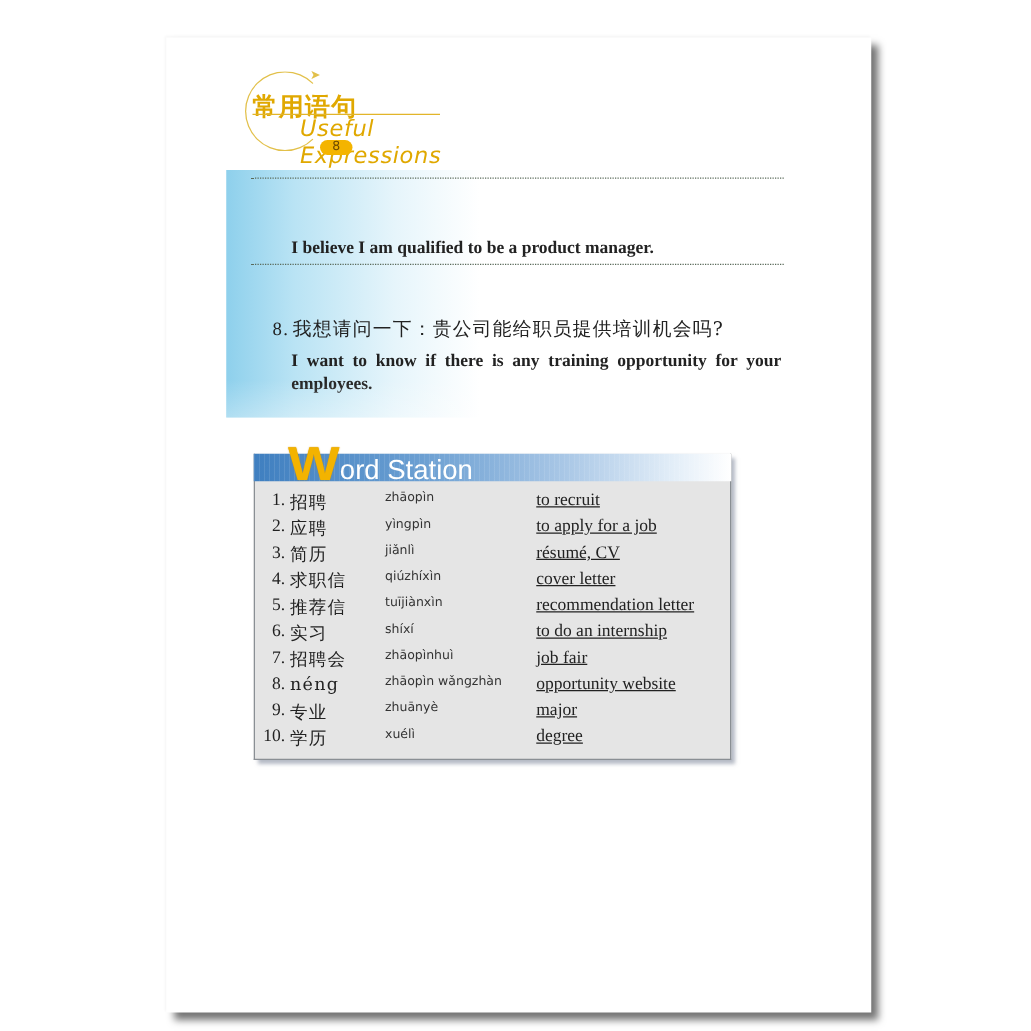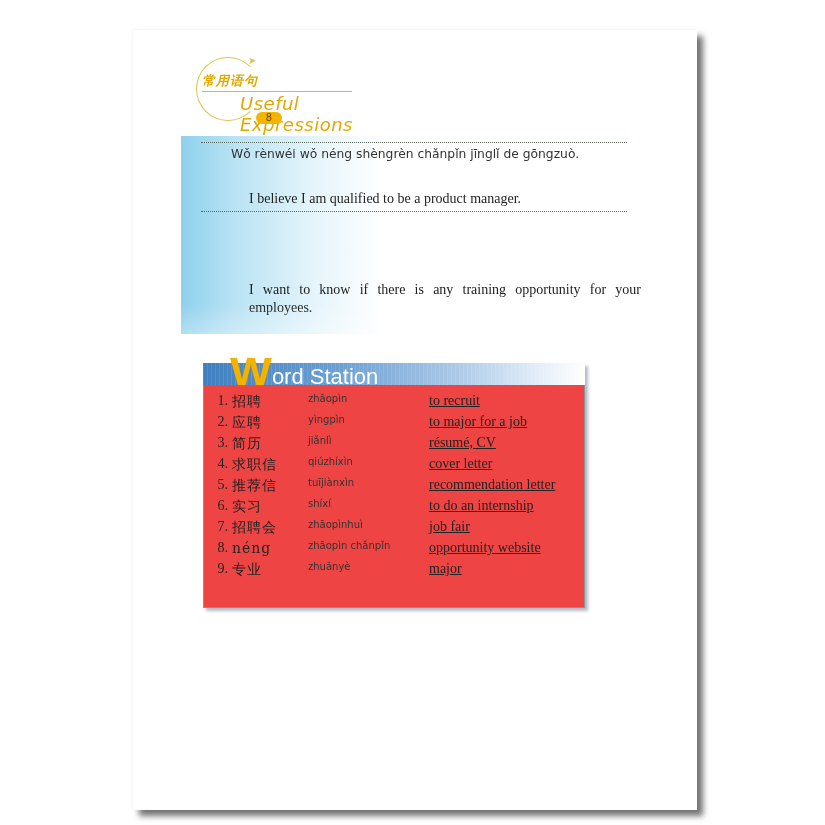--- a/index.html
+++ b/index.html
@@ -14,22 +14,22 @@
     }
     
     .logo { position: absolute; left: 63px; top: 25px; width: 190px; height: 70px; }
     .logo-arc {
       position: absolute; left: 0; top: 2px; width: 62px; height: 62px;
       border: 1px solid #e2c04a; border-radius: 50%;
       border-right-color: transparent; border-bottom-color: #e2c04a;
     }
     .logo-arrow { position: absolute; left: 52px; top: 0px; color: #e2c04a; font-size: 10px; font-family: "DejaVu Sans", sans-serif; }
     .logo-cn {
-      position: absolute; left: 6px; top: 17px; font-size: 13px; color: #e0a800; font-weight: bold;
-      font-family: "DejaVu Sans", sans-serif; letter-spacing: 1px; font-style: italic;
+      position: absolute; left: 6px; top: 17px; font-size: 20px; color: #e0a800; font-weight: bold;
+      font-family: "DejaVu Sans", sans-serif; letter-spacing: 1px; 
     }
     .logo-line { position: absolute; left: 6px; top: 36px; width: 150px; height: 1px; background: #e2b52a; }
     .logo-en {
       position: absolute; left: 44px; top: 38px; font-size: 18px; color: #e0a800;
       font-family: "DejaVu Sans", sans-serif; font-style: italic; letter-spacing: 0.5px;
     }
     .logo-badge {
       position: absolute; left: 60px; top: 57px; width: 26px; height: 12px; border-radius: 7px;
       background: #f4b400; color: #6b4a00; font-size: 10px; line-height: 12px; text-align: center;
       font-family: "DejaVu Sans", sans-serif;
@@ -48,27 +48,27 @@
       position: absolute; left: 50px; font-family: "DejaVu Sans", sans-serif; font-size: 12.3px; color: #333;
       line-height: 17px; width: 392px; text-align: justify;
     }
     .cn {
       position: absolute; left: 37px; font-size: 15px; color: #222;
       font-family: "DejaVu Serif", serif; letter-spacing: 1px;
     }
     .cn .num { font-family: "DejaVu Sans", sans-serif; font-weight: bold; font-size: 14px; margin-right: 3px; }
     .cn .num.plain { font-weight: normal; font-family: "Liberation Serif", serif; font-size: 15px; }
     .en {
-      position: absolute; left: 68px; font-size: 14px; color: #222; line-height: 18px;
-      width: 392px; text-align: justify; font-family: "Liberation Serif", serif;
+      position: absolute; left: 52px; font-size: 14px; color: #222; line-height: 18px;
+      width: 392px; text-align: justify; font-family: "Liberation Serif", serif; font-weight: bold;
     }
     
     .ws {
       position: absolute; left: 70px; top: 333px; width: 380px; height: 244px;
-      background: #ef4444; border: 1px solid #8a8f94; border-top: none;
+      background: #e5e5e5; border: 1px solid #8a8f94; border-top: none;
       box-shadow: 3px 3px 3px rgba(120,130,150,0.55);
     }
     .ws-head {
       position: absolute; left: -1px; top: 0; width: 382px; height: 22px;
       background: repeating-linear-gradient(90deg, rgba(255,255,255,0.10) 0 1px, rgba(255,255,255,0) 1px 4px),
                   linear-gradient(90deg, #3f7fc0 0%, #6b9fd2 35%, #a9c7e6 65%, #e3eef8 88%, #ffffff 100%);
     }
     .ws-title {
       position: absolute; left: 30px; top: -12px; font-family: "Liberation Sans", sans-serif;
       font-size: 22px; color: #fff; white-space: nowrap;
@@ -96,25 +96,27 @@
     <div class="logo-arrow">➤</div>
     <div class="logo-cn">常用语句</div>
     <div class="logo-line"></div>
     <div class="logo-en">Useful Expressions</div>
     <div class="logo-badge">8</div>
   </div>
 
   <div class="expr">
     <div class="dots" style="top:6px;"></div>
 
-    <div class="pinyin" style="top:10px;">Wǒ rènwéi wǒ néng shèngrèn chǎnpǐn jīnglǐ de gōngzuò.</div>
     <div class="en" style="top:54px;">I believe I am qualified to be a product manager.</div>
 
     <div class="dots" style="top:75px;"></div>
 
+    <div class="cn" style="top:118px;">
+      <span class="num plain">8.</span><span>我想请问一下：贵公司能给职员提供培训机会吗?</span>
+    </div>
     <div class="en" style="top:145px;">I want to know if there is any training opportunity for your employees.</div>
     <div class="expr-fade"></div>
   </div>
 
   <div class="ws">
     <div class="ws-head">
       <div class="ws-title">
         <span class="big">W</span><span class="rest">ord Station</span>
       </div>
     </div>
@@ -122,21 +124,21 @@
       <div class="ws-row">
         <span class="c-num">1.</span>
         <span class="c-cn">招聘</span>
         <span class="c-py">zhāopìn</span>
         <span class="c-en">to recruit</span>
       </div>
       <div class="ws-row">
         <span class="c-num">2.</span>
         <span class="c-cn">应聘</span>
         <span class="c-py">yìngpìn</span>
-        <span class="c-en">to major for a job</span>
+        <span class="c-en">to apply for a job</span>
       </div>
       <div class="ws-row">
         <span class="c-num">3.</span>
         <span class="c-cn">简历</span>
         <span class="c-py">jiǎnlì</span>
         <span class="c-en">résumé, CV</span>
       </div>
       <div class="ws-row">
         <span class="c-num">4.</span>
         <span class="c-cn">求职信</span>
@@ -157,25 +159,31 @@
       </div>
       <div class="ws-row">
         <span class="c-num">7.</span>
         <span class="c-cn">招聘会</span>
         <span class="c-py">zhāopìnhuì</span>
         <span class="c-en">job fair</span>
       </div>
       <div class="ws-row">
         <span class="c-num">8.</span>
         <span class="c-cn">néng</span>
-        <span class="c-py">zhāopìn chǎnpǐn</span>
+        <span class="c-py">zhāopìn wǎngzhàn</span>
         <span class="c-en">opportunity website</span>
       </div>
       <div class="ws-row">
         <span class="c-num">9.</span>
         <span class="c-cn">专业</span>
         <span class="c-py">zhuānyè</span>
         <span class="c-en">major</span>
       </div>
+      <div class="ws-row">
+        <span class="c-num">10.</span>
+        <span class="c-cn">学历</span>
+        <span class="c-py">xuélì</span>
+        <span class="c-en">degree</span>
+      </div>
     </div>
   </div>
 
 </div>
 
 </body></html>

